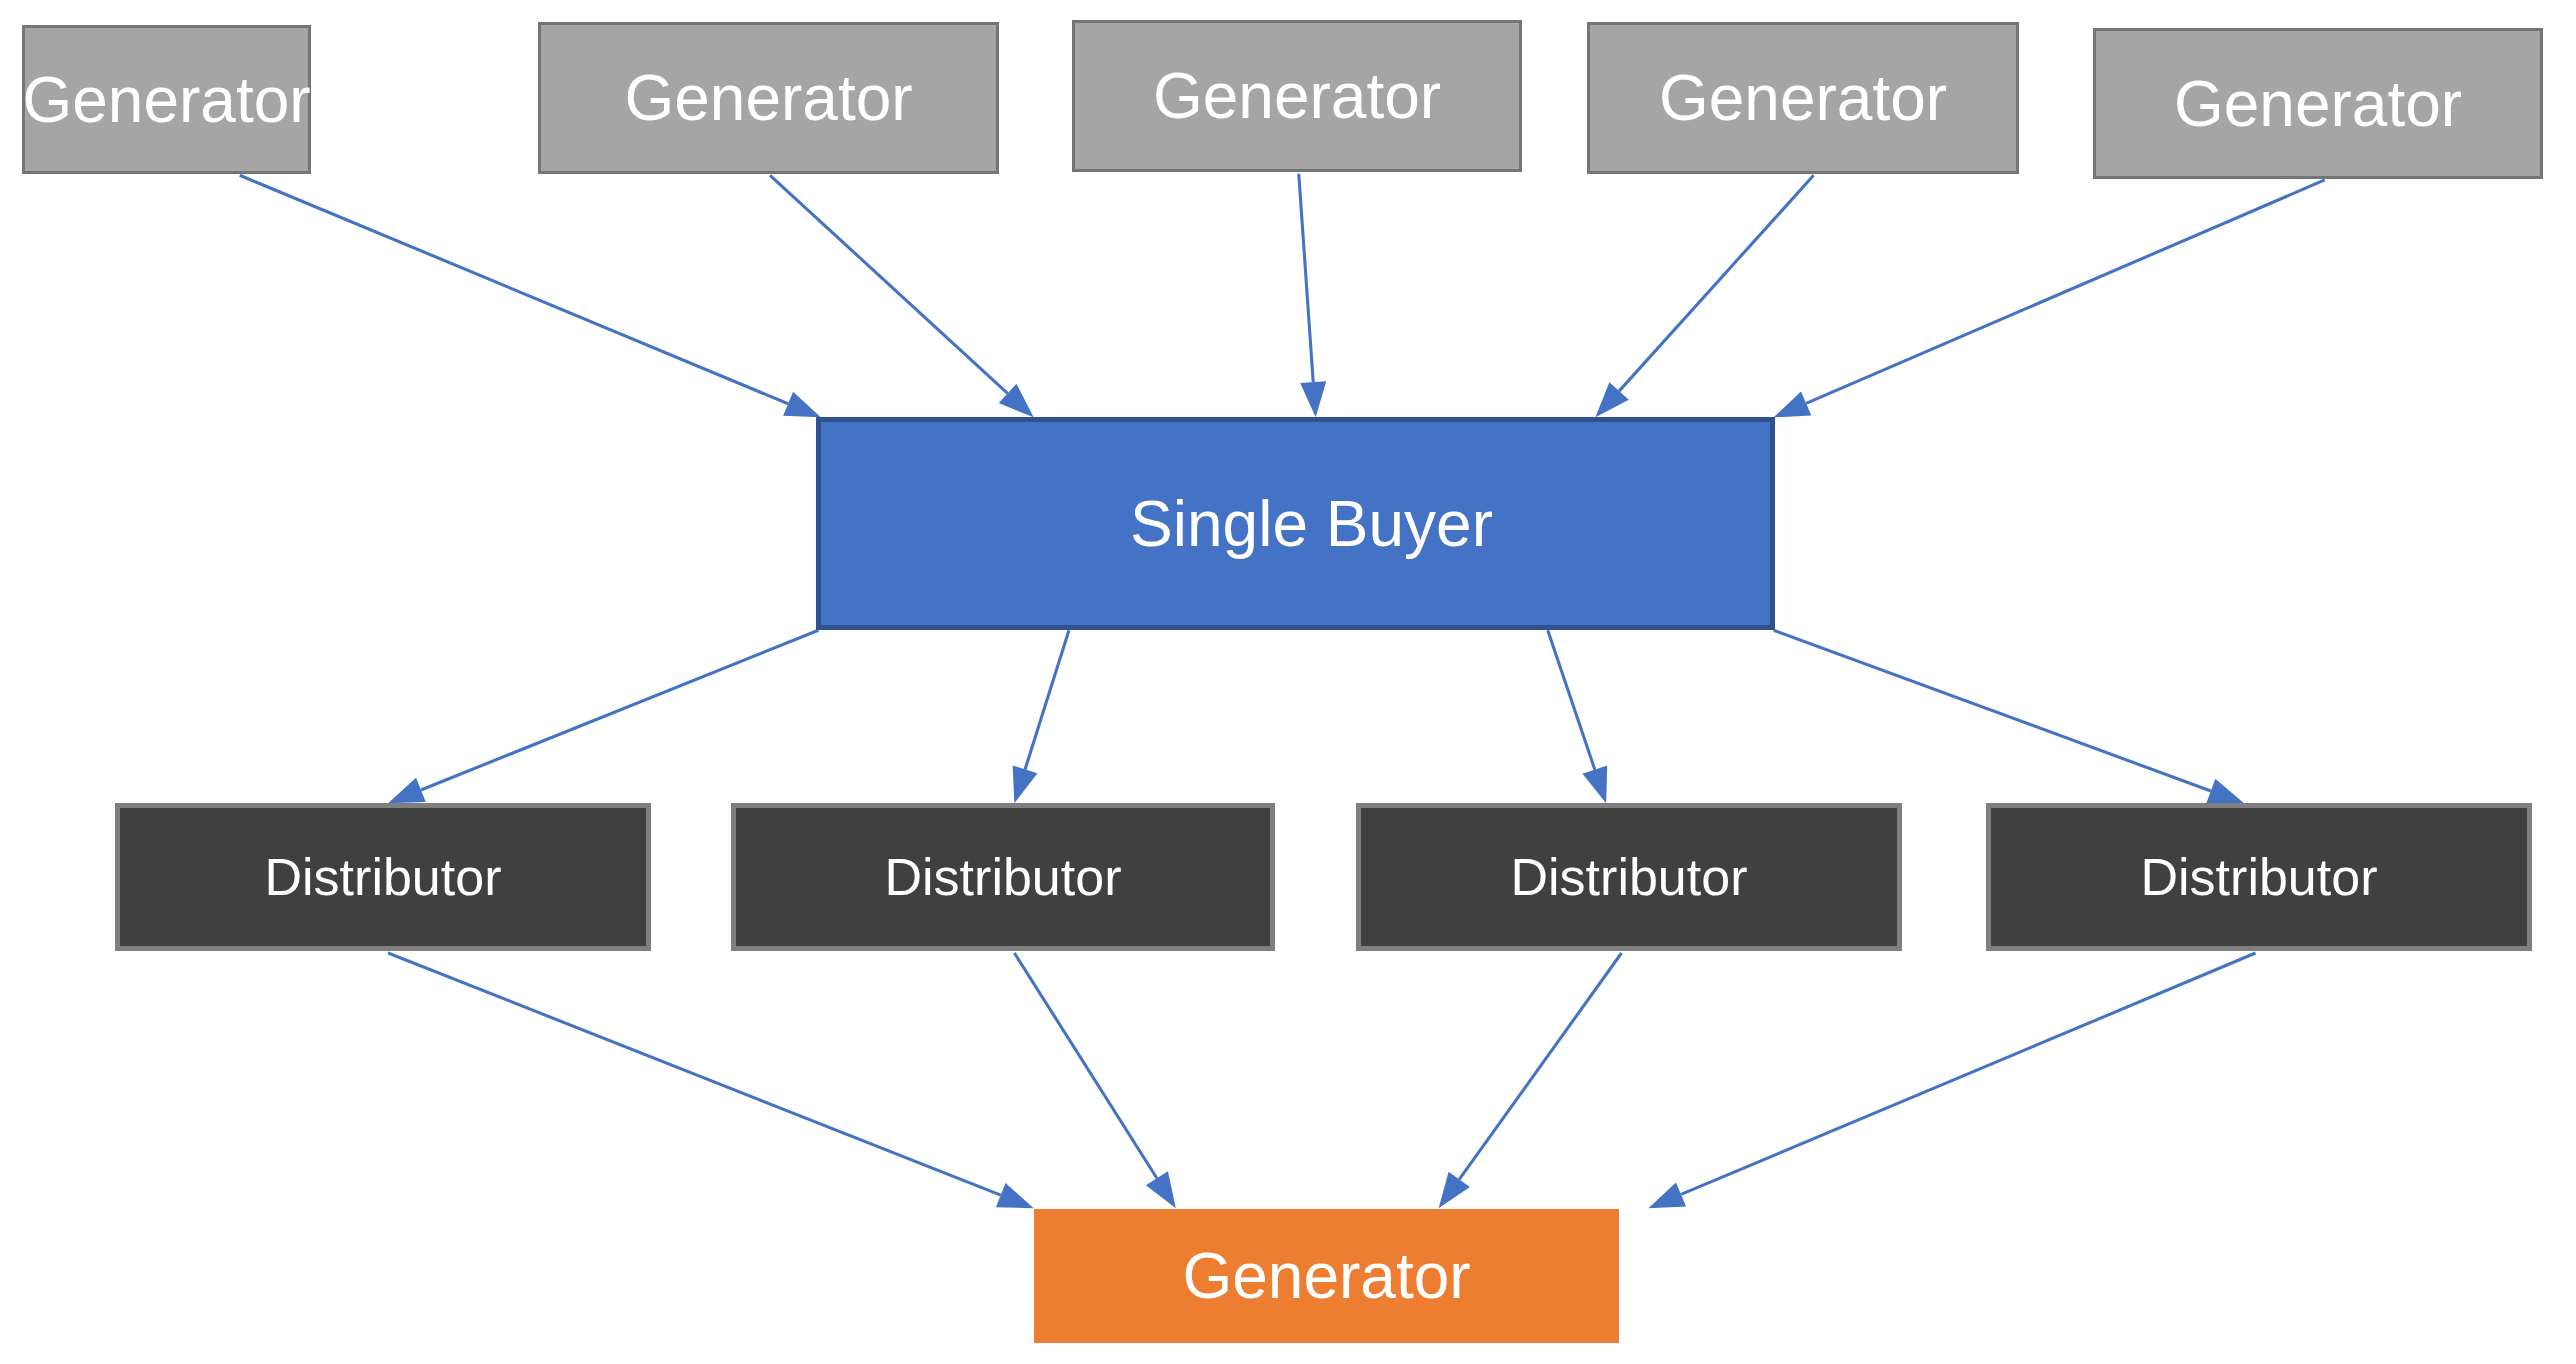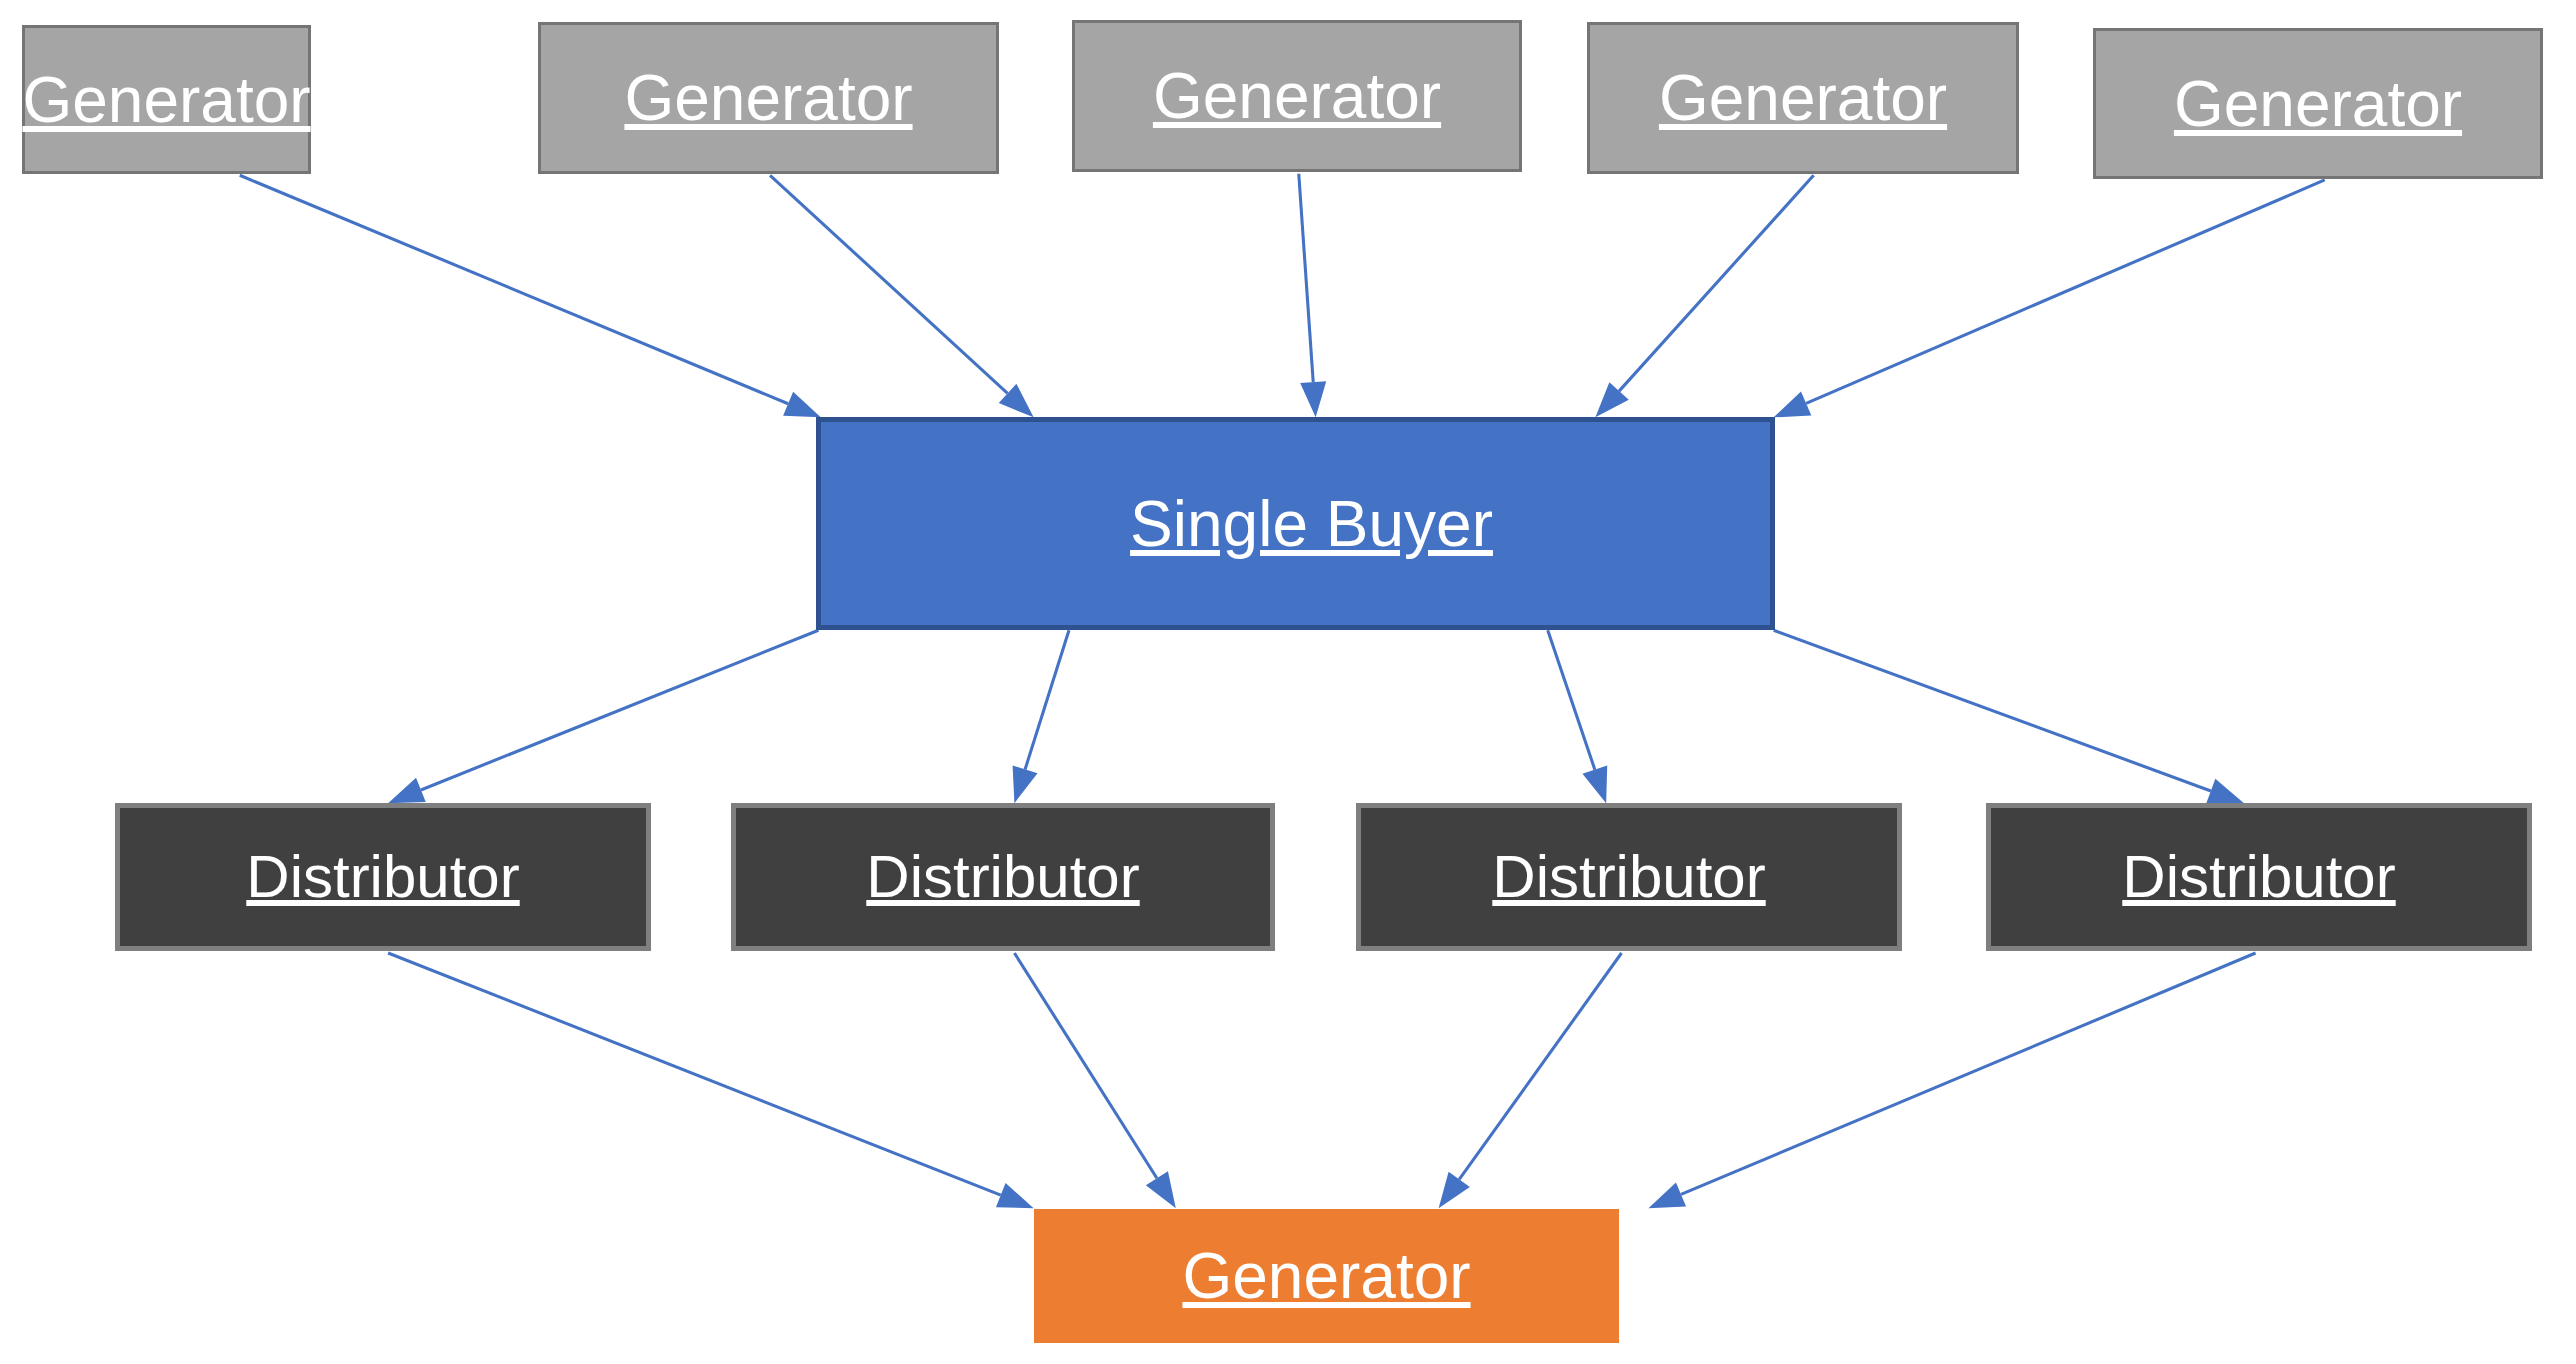--- a/index.html
+++ b/index.html
@@ -29,36 +29,35 @@
   .node {
     position: absolute;
     box-sizing: border-box;
     display: flex;
     align-items: center;
     justify-content: center;
     text-align: center;
     color: #ffffff;
     line-height: 1;
     z-index: 5;
-    text-decoration: underline;
   }
   .node-generator {
     background: #A5A5A5;
     border: 3.8px solid #757575;
     font-size: 64px;
   }
   .node-singlebuyer {
     background: #4472C4;
     border: 5.4px solid #2E528F;
     font-size: 64px;
   }
   .node-distributor {
     background: #404040;
     border: 5.4px solid #7F7F7F;
-    font-size: 60px;
+    font-size: 52px;
   }
   .node-customer {
     background: #ED7D31;
     border: 0;
     font-size: 64px;
   }
   .node-label {
     display: block;
     white-space: nowrap;
   }

